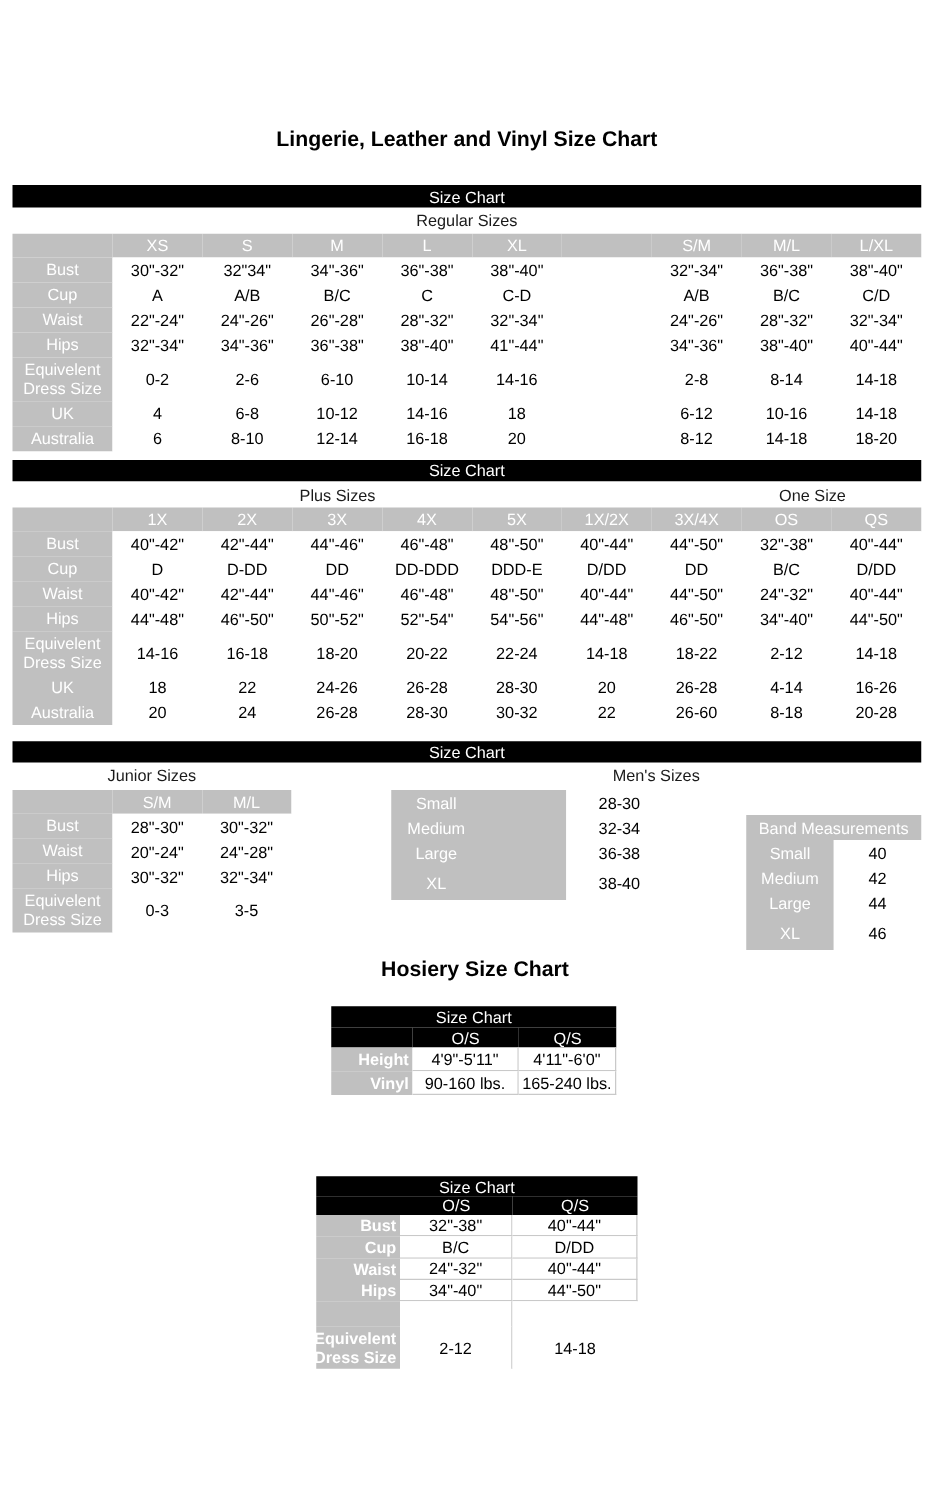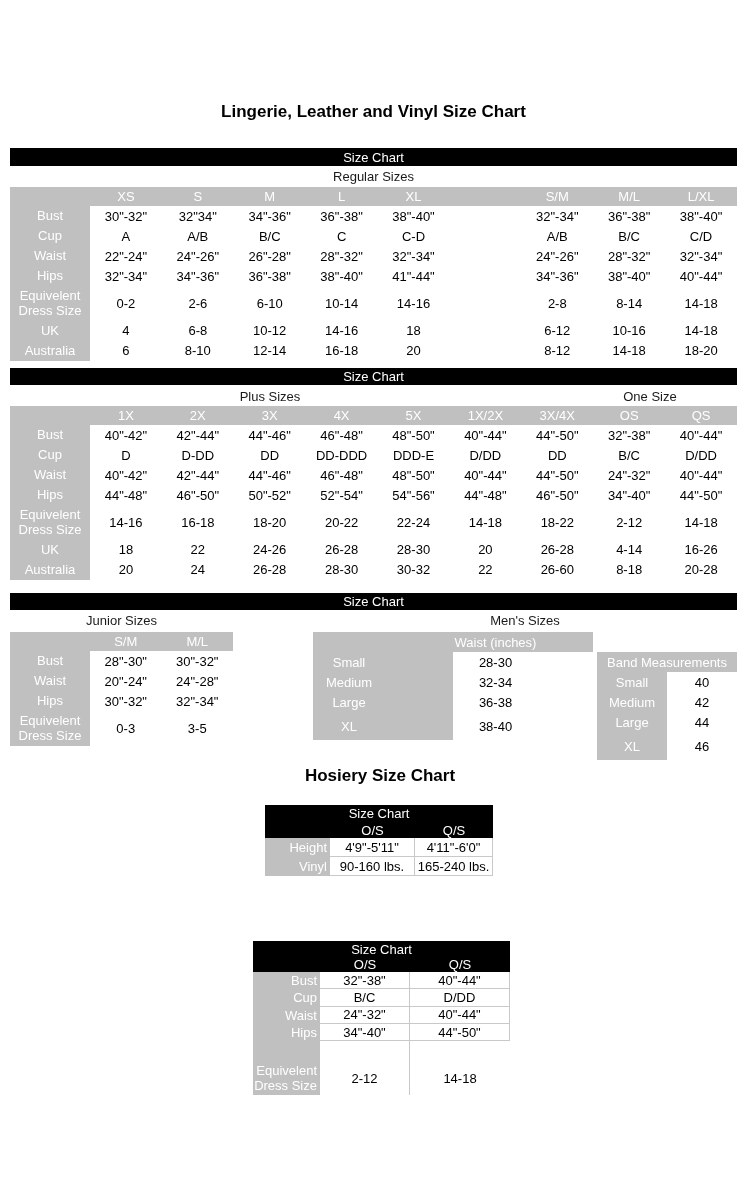--- a/index.html
+++ b/index.html
@@ -53,21 +53,21 @@
   .sgrid{display:grid;}
   .hos{left:265px;top:805px;width:228px;}
   .hos .sbar{height:17px;}
   .hos .sgrid{grid-template-columns:65px 85px 78px;}
   .viv{left:253px;top:941px;width:257px;}
   .viv .sbar{height:16px;}
   .viv .sgrid{grid-template-columns:67px 90px 100px;}
   .shdr{background:#000000;color:#fff;height:16px;display:flex;align-items:center;justify-content:center;}
   .viv .shdr{height:15px;}
   .slbl{background:#c0c0c0;color:#fff;display:flex;align-items:center;justify-content:flex-end;
-        text-align:right;padding:1px 3px 1px 0;line-height:1.18;box-sizing:border-box;min-height:17px;}
+        text-align:right;padding:1px 3px 1px 0;line-height:1.18;box-sizing:border-box;min-height:17px;font-weight:bold;}
   .sval{background:#fff;color:#000;display:flex;align-items:center;justify-content:center;
         border-bottom:1px solid #c9c9c9;box-sizing:border-box;min-height:19px;}
   .viv .sval{min-height:17px;}
   .divline{border-right:1px solid #c9c9c9;}
   .edge{border-right:1px solid #c9c9c9;}
   .noline{border-bottom:none;}
   .spacer{min-height:20px;background:#fff;border-bottom:none;}
   .slbl.spacer{background:#c0c0c0;}
   .equivrow{min-height:34px;}
 </style>
@@ -269,21 +269,20 @@
       <div class="val">20"-24"</div>
       <div class="val">24"-28"</div>
       <div class="lbl">Hips</div>
       <div class="val">30"-32"</div>
       <div class="val">32"-34"</div>
       <div class="lbl">Equivelent Dress Size</div>
       <div class="val">0-3</div>
       <div class="val">3-5</div>
     </div>
   <div class="abs mtable m-waist">
-      <div class="mh">Waist (inches)</div>
       <div class="mlbl">Small</div>
       <div class="mval">28-30</div>
       <div class="mlbl">Medium</div>
       <div class="mval">32-34</div>
       <div class="mlbl">Large</div>
       <div class="mval">36-38</div>
       <div class="mlbl mrow-last">XL</div>
       <div class="mval mrow-last">38-40</div>
     </div>
   <div class="abs mtable m-band">

